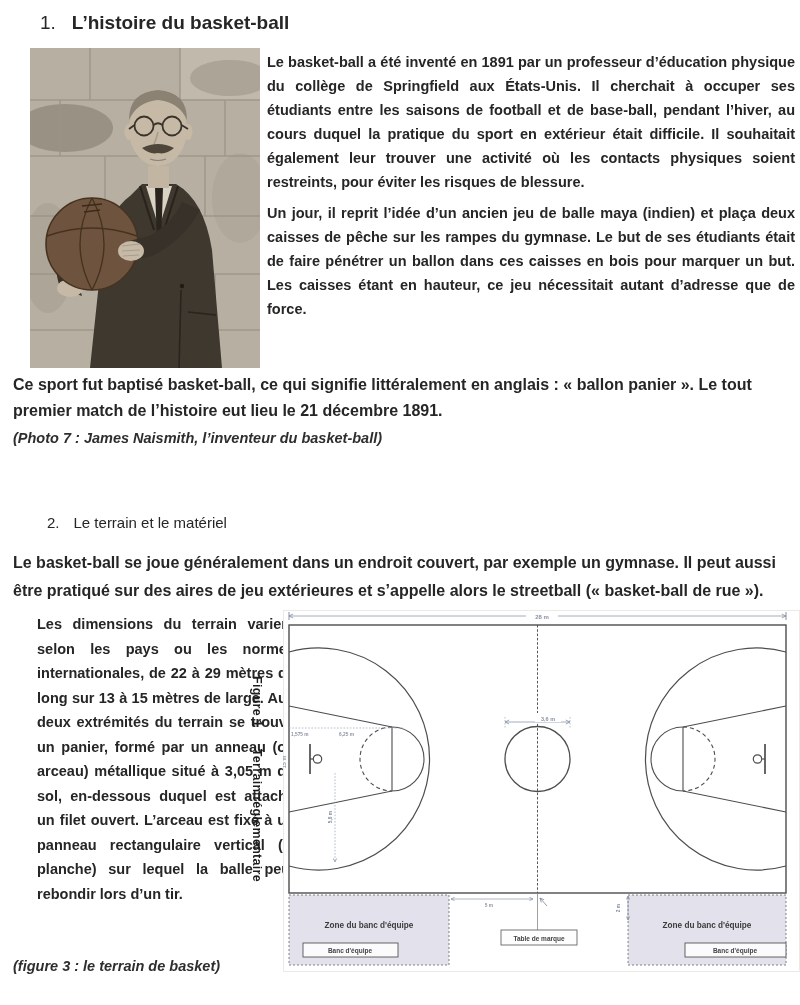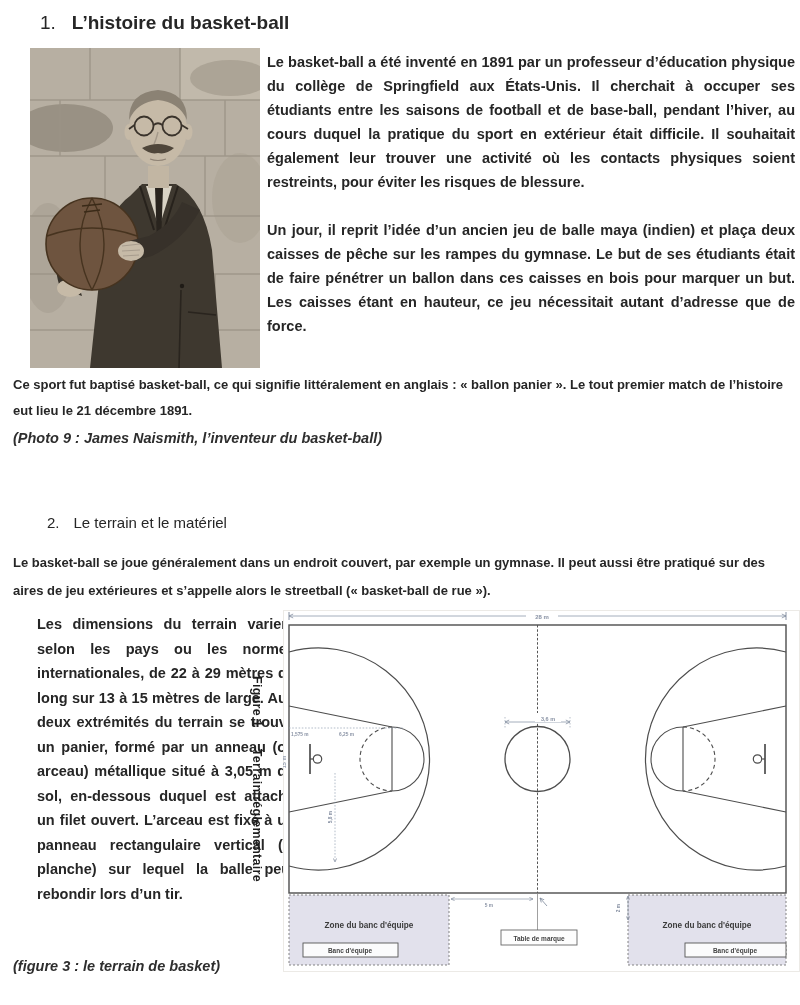--- a/index.html
+++ b/index.html
@@ -12,23 +12,23 @@
     overflow:hidden;
   }
   .abs { position:absolute;font-weight:bold; }
 
   .h1 { top:12px; left:40px; font-size:19px; font-weight:bold; }
   .h1 .num { font-weight:normal; margin-right:16px; }
 
   .photo-wrap { top:48px; left:30px; width:230px; height:320px; }
 
   .col-right { top:50px; left:267px; width:528px; font-size:14.5px; line-height:24px; text-align:justify; }
-  .col-right p + p { margin-top:24px; }
-
-  .p-full { left:13px; width:782px; font-size:13px; line-height:26px; }
+  .col-right p + p { margin-top:7px; }
+
+  .p-full { left:13px; width:782px; font-size:16px; line-height:26px; }
   .p3 { top:372px; }
   .cap { left:13px; font-size:14.5px; font-style:italic; color:#2e2e2e; }
   .cap-photo { top:430px; }
   .cap-fig { top:958px; }
 
   .h2 { top:514px; left:47px; font-size:15px; font-weight:normal;text-align:right; }
   .h2 .num { margin-right:14px; }
 
   .intro { top:549px; line-height:28px; }
 
@@ -119,21 +119,21 @@
   </svg>
 </div>
 
 <div class="abs col-right">
   <p>Le basket-ball a été inventé en 1891 par un professeur d’éducation physique du collège de Springfield aux États-Unis. Il cherchait à occuper ses étudiants entre les saisons de football et de base-ball, pendant l’hiver, au cours duquel la pratique du sport en extérieur était difficile. Il souhaitait également leur trouver une activité où les contacts physiques soient restreints, pour éviter les risques de blessure.</p>
   <p>Un jour, il reprit l’idée d’un ancien jeu de balle maya (indien) et plaça deux caisses de pêche sur les rampes du gymnase. Le but de ses étudiants était de faire pénétrer un ballon dans ces caisses en bois pour marquer un but. Les caisses étant en hauteur, ce jeu nécessitait autant d’adresse que de force.</p>
 </div>
 
 <p class="abs p-full p3">Ce sport fut baptisé basket-ball, ce qui signifie littéralement en anglais : « ballon panier ». Le tout premier match de l’histoire eut lieu le 21 décembre 1891.</p>
 
-<p class="abs cap cap-photo">(Photo 9 : James Naismith, l’inventeur du basket-ball)</p>
+<p class="abs cap cap-photo">(Photo 7 : James Naismith, l’inventeur du basket-ball)</p>
 
 <div class="abs h2">
   <span class="num">2.</span><span>Le terrain et le matériel</span>
 </div>
 
 <p class="abs p-full intro">Le basket-ball se joue généralement dans un endroit couvert, par exemple un gymnase. Il peut aussi être pratiqué sur des aires de jeu extérieures et s’appelle alors le streetball (« basket-ball de rue »).</p>
 
 <p class="abs col-left">Les dimensions du terrain varient selon les pays ou les normes internationales, de 22 à 29 mètres de long sur 13 à 15 mètres de large. Aux deux extrémités du terrain se trouve un panier, formé par un anneau (ou arceau) métallique situé à 3,05 m du sol, en-dessous duquel est attaché un filet ouvert. L’arceau est fixé à un panneau rectangulaire vertical (la planche) sur lequel la balle peut rebondir lors d’un tir.</p>
 
 <div class="abs fig-label">

